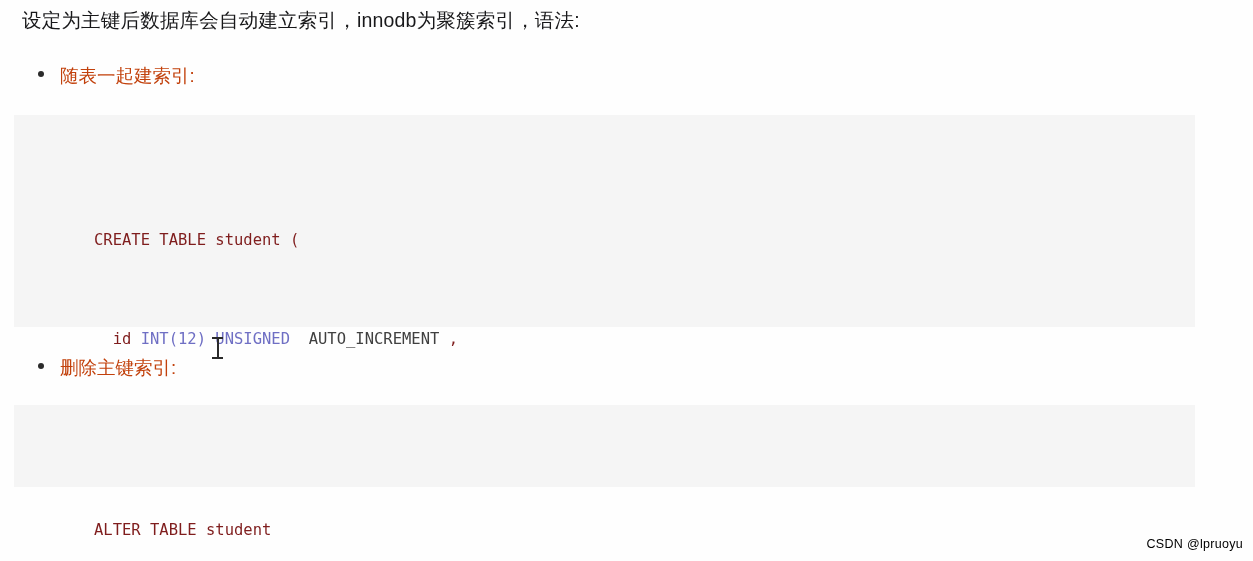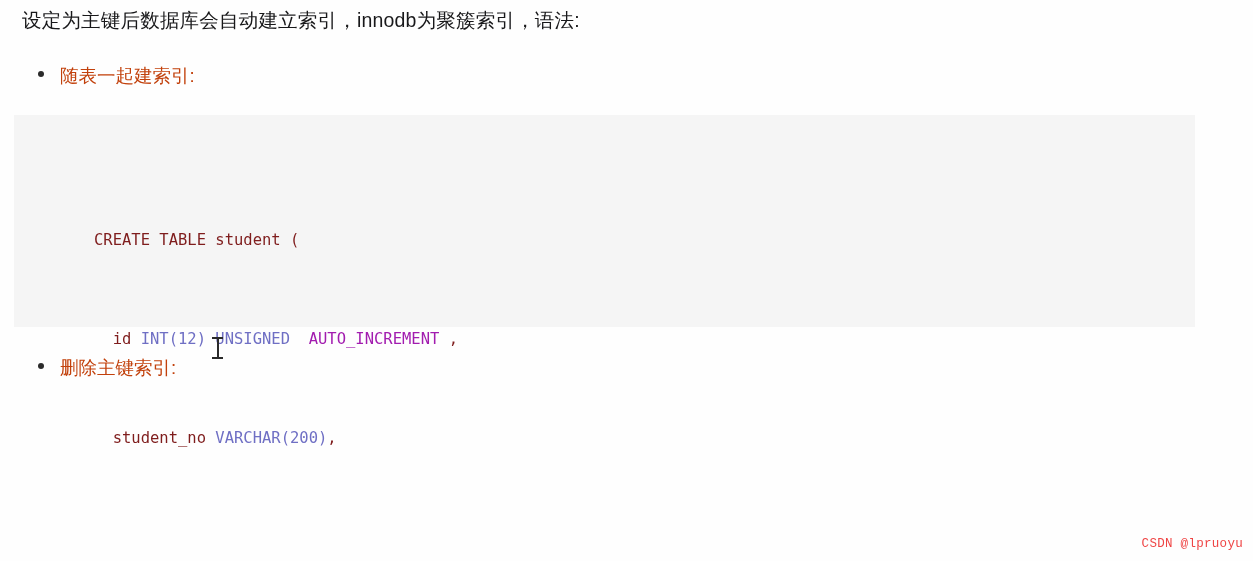--- a/index.html
+++ b/index.html
@@ -87,21 +87,21 @@
     height: 82px;
   }
   .code-line {
     padding-left: 24px;
     height: 33px;
   }
 
   
   .tok-plain   { color: #7f1d1d; }
   .tok-type    { color: #6f6fc4; }
-  .tok-kw      { color: #a21caf; }
+  .tok-kw      { color: #404040; }
 
   
   .ibeam {
     position: absolute;
     left: 212px;
     top: 336px;
     width: 11px;
     height: 24px;
     pointer-events: none;
   }
@@ -123,23 +123,23 @@
   }
   .ibeam .cap-top { top: 1px; }
   .ibeam .cap-bot { top: 21px; }
 
   
   .watermark {
     position: absolute;
     right: 10px;
     bottom: 10px;
     font-size: 12.5px;
-    color: #ef4444;
+    color: #000000;
     letter-spacing: 0.3px;
-    font-family: Liberation Mono, monospace;
+    font-family: Liberation Sans, sans-serif;
   }
 </style>
 </head>
 <body>
 
 <div class="page">
 
   <div class="intro">设定为主键后数据库会自动建立索引，innodb为聚簇索引，语法:</div>
 
   <div class="bullet bullet-1">
@@ -159,20 +159,26 @@
     </div>
     
     
   </div>
 
   <div class="bullet bullet-2">
     <span class="dot"></span>
     <span>删除主键索引:</span>
   </div>
 
+  <div class="codeblock cb2">
+    <div class="code-line">
+      <span class="tok-plain">ALTER TABLE student</span>
+    </div>
+    
+  </div>
 
 
   <div class="ibeam">
     <div class="cap-top"></div>
     <div class="stem"></div>
     <div class="cap-bot"></div>
   </div>
 
   <div class="watermark">CSDN @lpruoyu</div>
 

